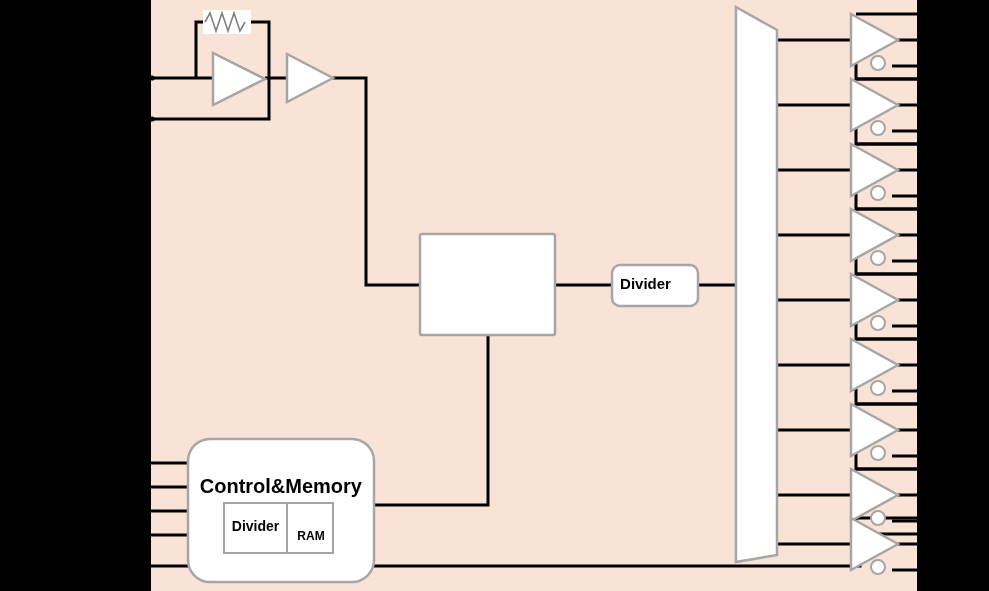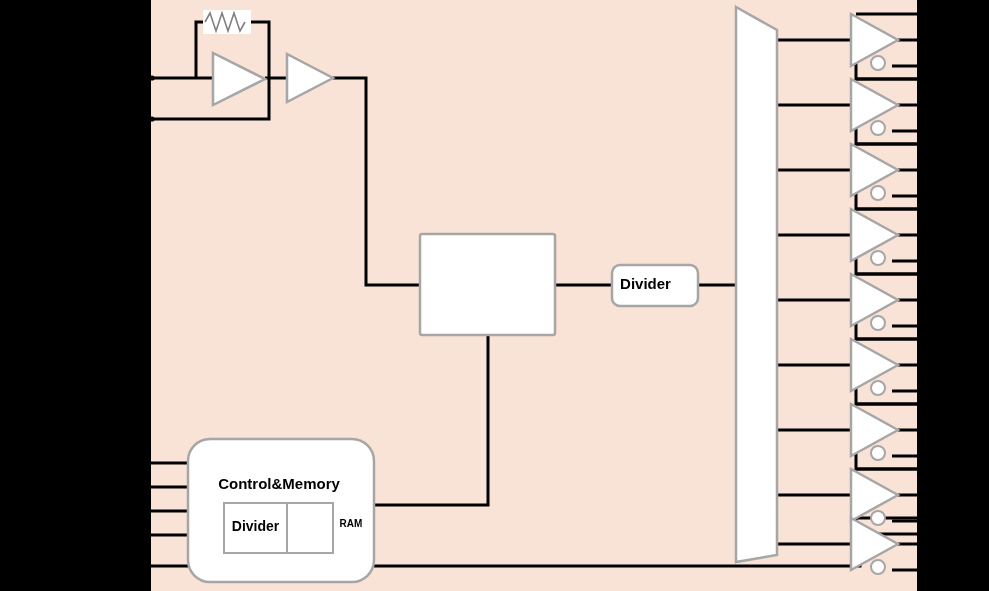--- a/index.html
+++ b/index.html
@@ -39,30 +39,30 @@
   #lbl-ppl1 {
     left: 421px; top: 263px; width: 133px;
     font-size: 16px;
   }
   #lbl-divider {
     left: 613px; top: 275px; width: 65px;
     font-size: 15px;
   }
   #lbl-ctrlmem {
     left: 196px; top: 475px; width: 166px;
-    font-size: 15px;
+    font-size: 20px;
+    text-align: right;
   }
   #lbl-control {
     left: 224px; top: 518px; width: 63px;
     font-size: 14px;
   }
   #lbl-ram {
-    left: 289px; top: 518px; width: 44px;
-    font-size: 10px;
-    padding-left: 40px;
+    left: 289px; top: 530px; width: 44px;
+    font-size: 12px;
   }
 </style>
 </head>
 <body>
 
 <div id="root">
 
   <svg id="canvas" viewBox="0 0 989 591" xmlns="http://www.w3.org/2000/svg">
 
     <rect x="0" y="0" width="989" height="591" fill="#000000"></rect>

